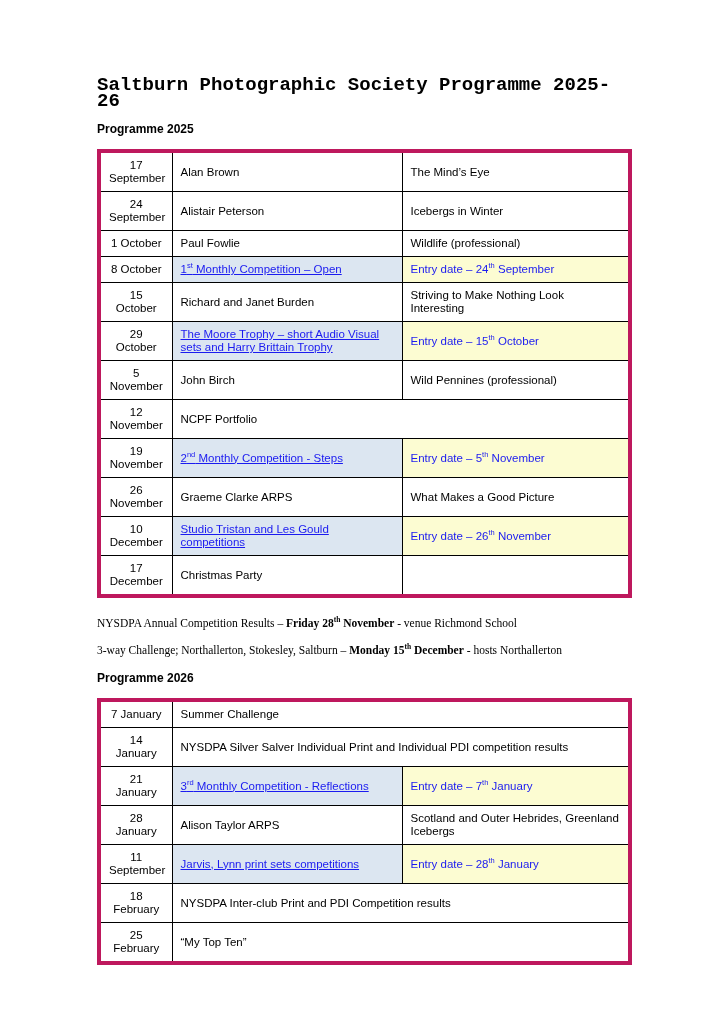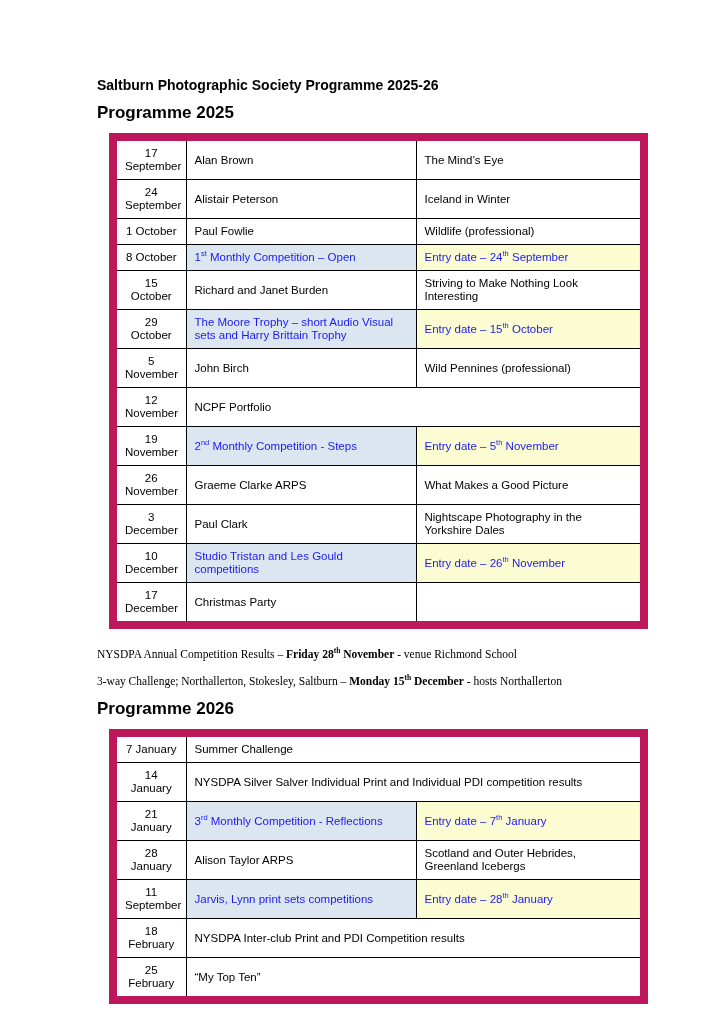--- a/index.html
+++ b/index.html
@@ -15,57 +15,59 @@
     color: #000000;
     overflow: hidden;
   }
   .page {
     position: absolute;
     left: 97px;
     top: 77px;
     width: 531px;
   }
   h1.doc-title {
-    font-size: 14px;
+    font-size: 19px;
     line-height: 16px;
     font-weight: bold;
     margin: 0 0 13px 0;
+    font-family: Liberation Mono, monospace;
   }
   h2.section-heading {
-    font-size: 17px;
+    font-size: 12px;
     line-height: 14px;
     font-weight: bold;
     margin: 0 0 13px 0;
   }
   table.programme {
     border-collapse: collapse;
     width: 531px;
     table-layout: fixed;
-    border: 8px solid #be185d;
-    margin: 0 0 19px 12px;
+    border: 4px solid #be185d;
+    margin: 0 0 19px 0;
   }
   table.programme td {
     border: 1.5px solid #000;
     font-size: 11.5px;
     line-height: 13px;
     padding: 6px 8px;
     vertical-align: middle;
     overflow: hidden;
   }
   col.col-date   { width: 73px; }
   col.col-event  { width: 230px; }
   col.col-detail { width: 228px; }
   td.c-date {
     text-align: center;
     padding-left: 2px;
     padding-right: 2px;
   }
   tr.hl td.c-event {
     background: var(--hl-blue-bg, #dce6f1);
     color: var(--hl-text, #1b1bf0);
+    text-decoration: underline;
   }
   tr.hl td.c-detail {
     background: var(--hl-yellow-bg, #fcfcd2);
     color: var(--hl-text, #1b1bf0);
   }
   sup {
     font-size: 7.5px;
     line-height: 0;
     vertical-align: super;
   }
@@ -96,21 +98,21 @@
     </colgroup>
     <tbody>
         <tr>
           <td class="c-date">17 September</td>
           <td class="c-event">Alan Brown</td>
           <td class="c-detail">The Mind’s Eye</td>
         </tr>
         <tr>
           <td class="c-date">24 September</td>
           <td class="c-event">Alistair Peterson</td>
-          <td class="c-detail">Iceland in Winter</td>
+          <td class="c-detail">Icebergs in Winter</td>
         </tr>
         <tr>
           <td class="c-date">1 October</td>
           <td class="c-event">Paul Fowlie</td>
           <td class="c-detail">Wildlife (professional)</td>
         </tr>
         <tr class="hl">
           <td class="c-date">8 October</td>
           <td class="c-event">1<sup>st</sup> Monthly Competition – Open</td>
           <td class="c-detail">Entry date – 24<sup>th</sup> September</td>
@@ -136,25 +138,20 @@
         </tr>
         <tr class="hl">
           <td class="c-date">19 November</td>
           <td class="c-event">2<sup>nd</sup> Monthly Competition - Steps</td>
           <td class="c-detail">Entry date – 5<sup>th</sup> November</td>
         </tr>
         <tr>
           <td class="c-date">26 November</td>
           <td class="c-event">Graeme Clarke ARPS</td>
           <td class="c-detail">What Makes a Good Picture</td>
-        </tr>
-        <tr>
-          <td class="c-date">3 December</td>
-          <td class="c-event">Paul Clark</td>
-          <td class="c-detail">Nightscape Photography in the Yorkshire Dales</td>
         </tr>
         <tr class="hl">
           <td class="c-date">10 December</td>
           <td class="c-event">Studio Tristan and Les Gould competitions</td>
           <td class="c-detail">Entry date – 26<sup>th</sup> November</td>
         </tr>
         <tr>
           <td class="c-date">17 December</td>
           <td class="c-event">Christmas Party</td>
           <td class="c-detail"></td>

